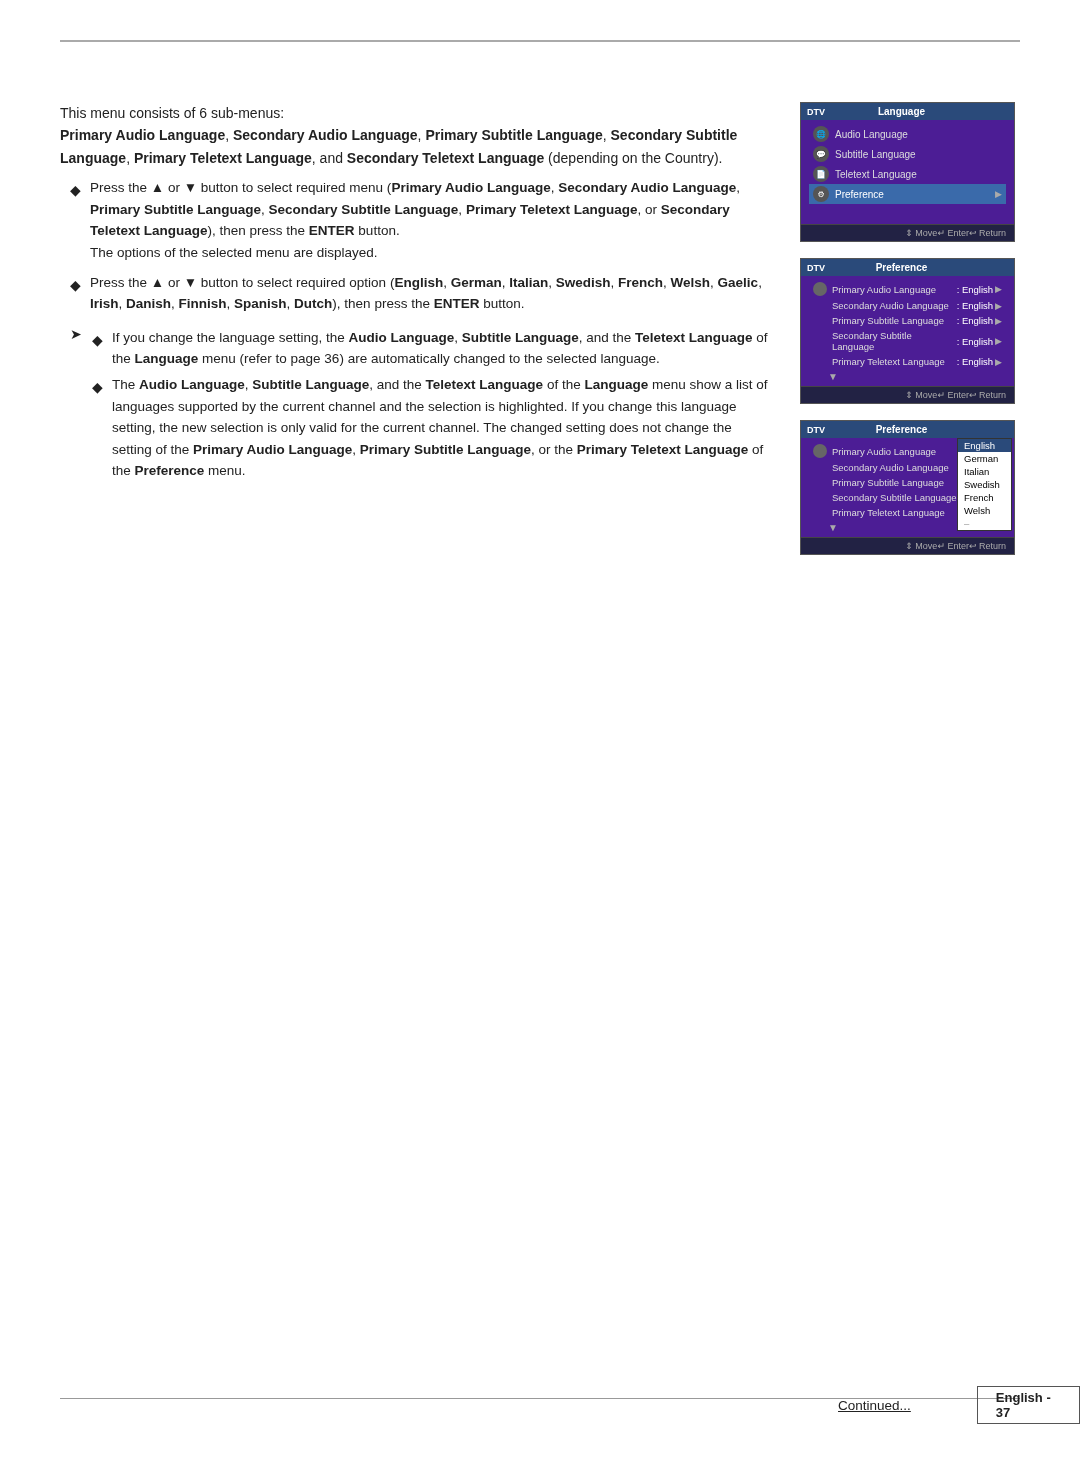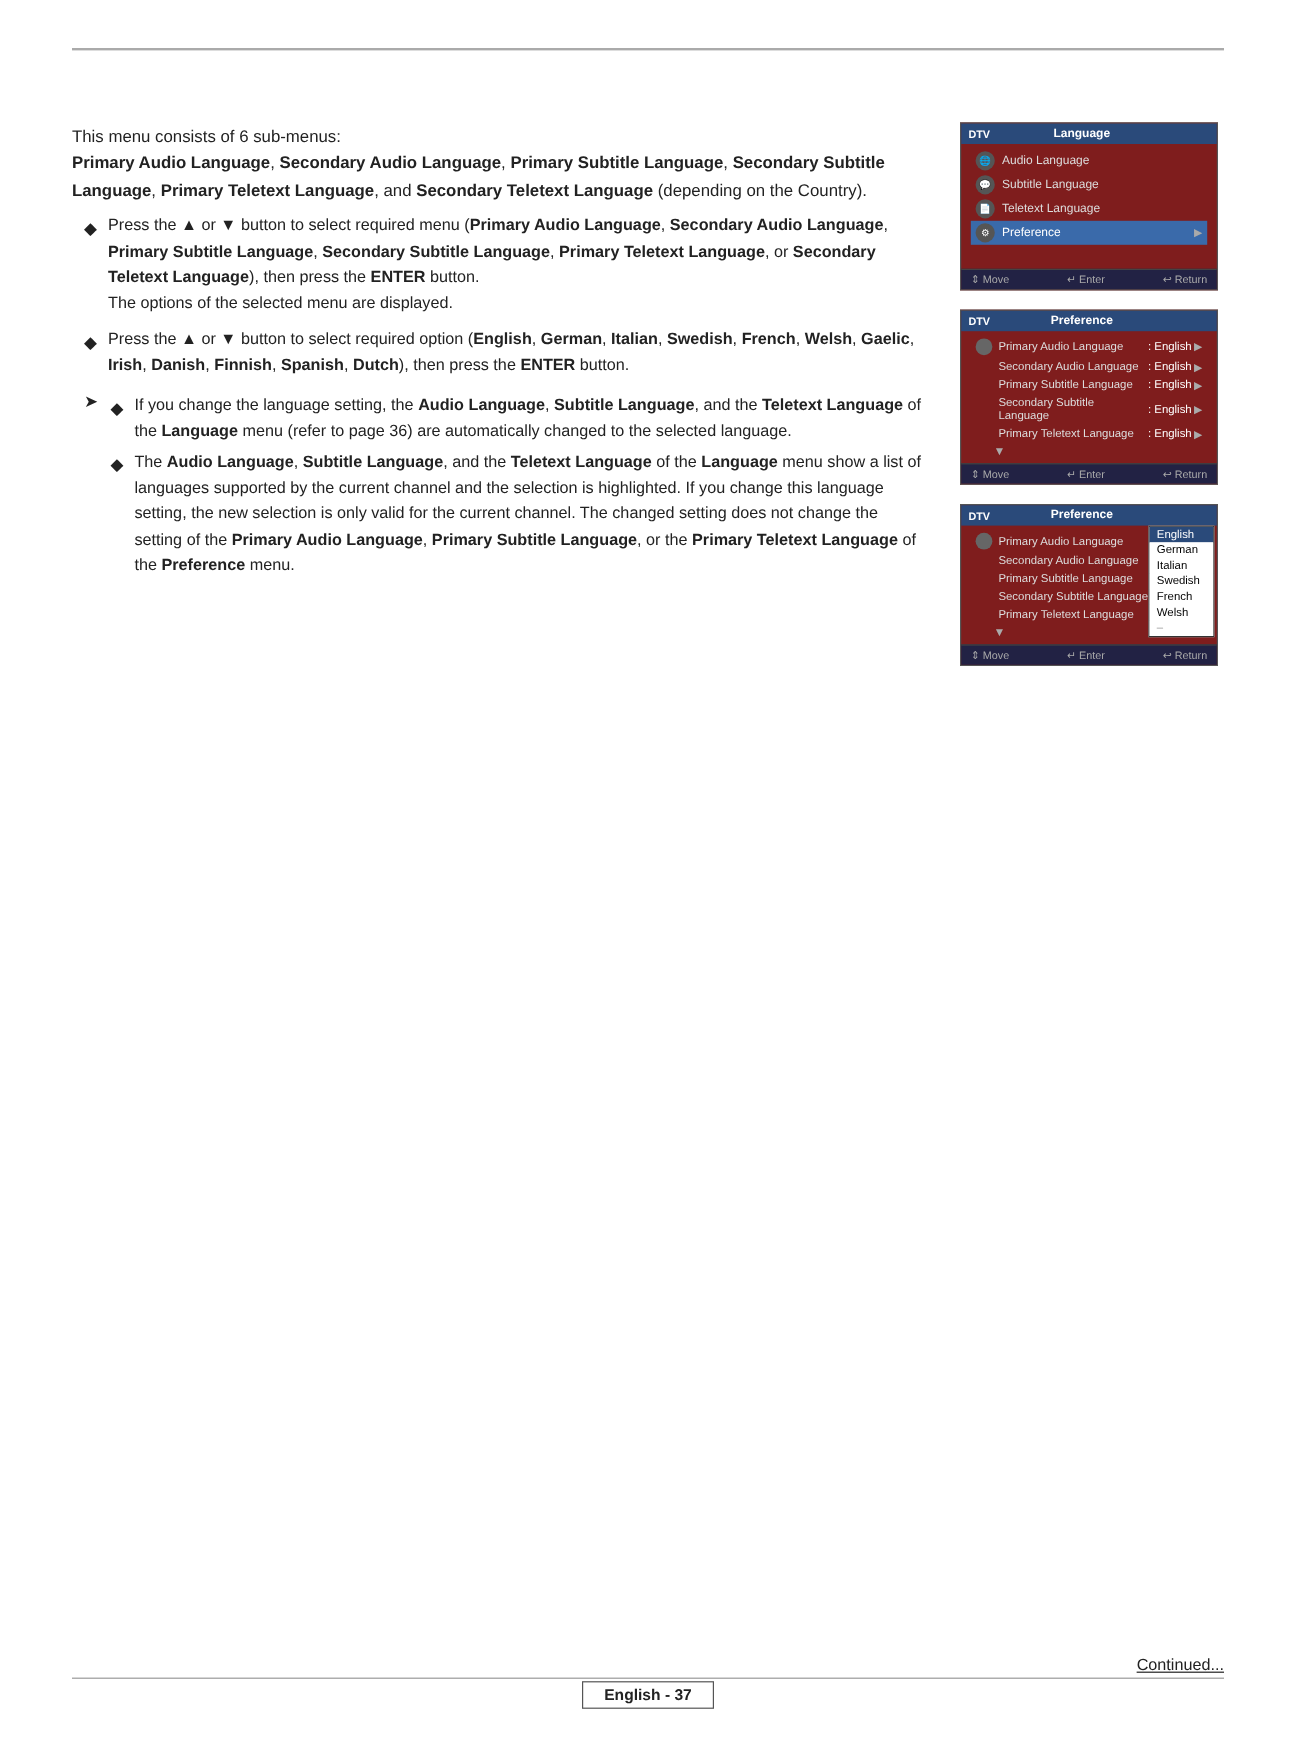--- a/index.html
+++ b/index.html
@@ -105,21 +105,21 @@
       margin-top: 2px;
       font-size: 14px;
     }
     .sub-bullet .sub-text {
       flex: 1;
     }
 
     
     .tv-panel {
       border: 1.5px solid #555;
-      background: #7f1d1d;
+      background: #4c1d95;
       color: #fff;
       font-size: 10.5px;
       margin-bottom: 4px;
       width: 215px;
     }
 
     .tv-panel .panel-header {
       background: #2a4a7a;
       text-align: center;
       padding: 3px 6px;
@@ -181,21 +181,21 @@
       font-size: 9px;
       color: #aaa;
     }
 
     .tv-panel .panel-footer {
       background: #222244;
       padding: 3px 8px;
       font-size: 9px;
       color: #aaa;
       display: flex;
-      justify-content: space-between;
+      justify-content: flex-end;
       border-top: 1px solid #444;
     }
 
     .tv-panel .panel-footer span {
       font-size: 9px;
     }
 
     
     .tv-panel .pref-row {
       display: flex;
@@ -227,21 +227,21 @@
       flex-shrink: 0;
     }
 
     
     .page-footer {
       position: absolute;
       bottom: 40px;
       left: 0;
       right: 0;
       display: flex;
-      flex-direction: column;
+      flex-direction: row;
       align-items: center;
       gap: 6px;
     }
 
     .continued-text {
       text-align: right;
       width: 100%;
       padding-right: 60px;
       font-size: 13.5px;
       text-decoration: underline;

